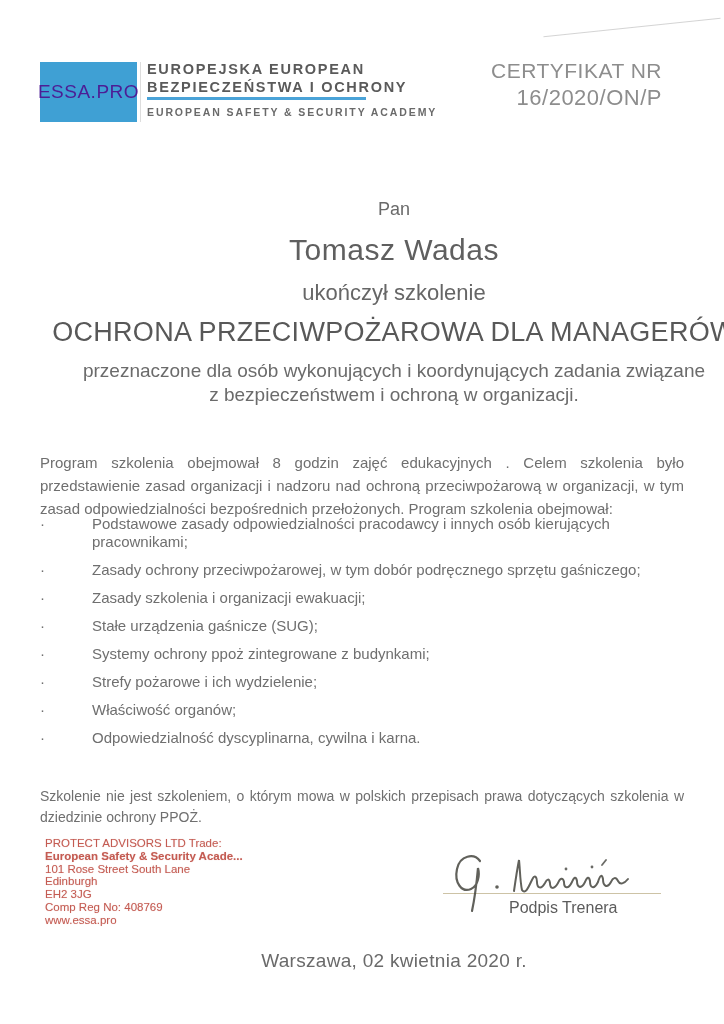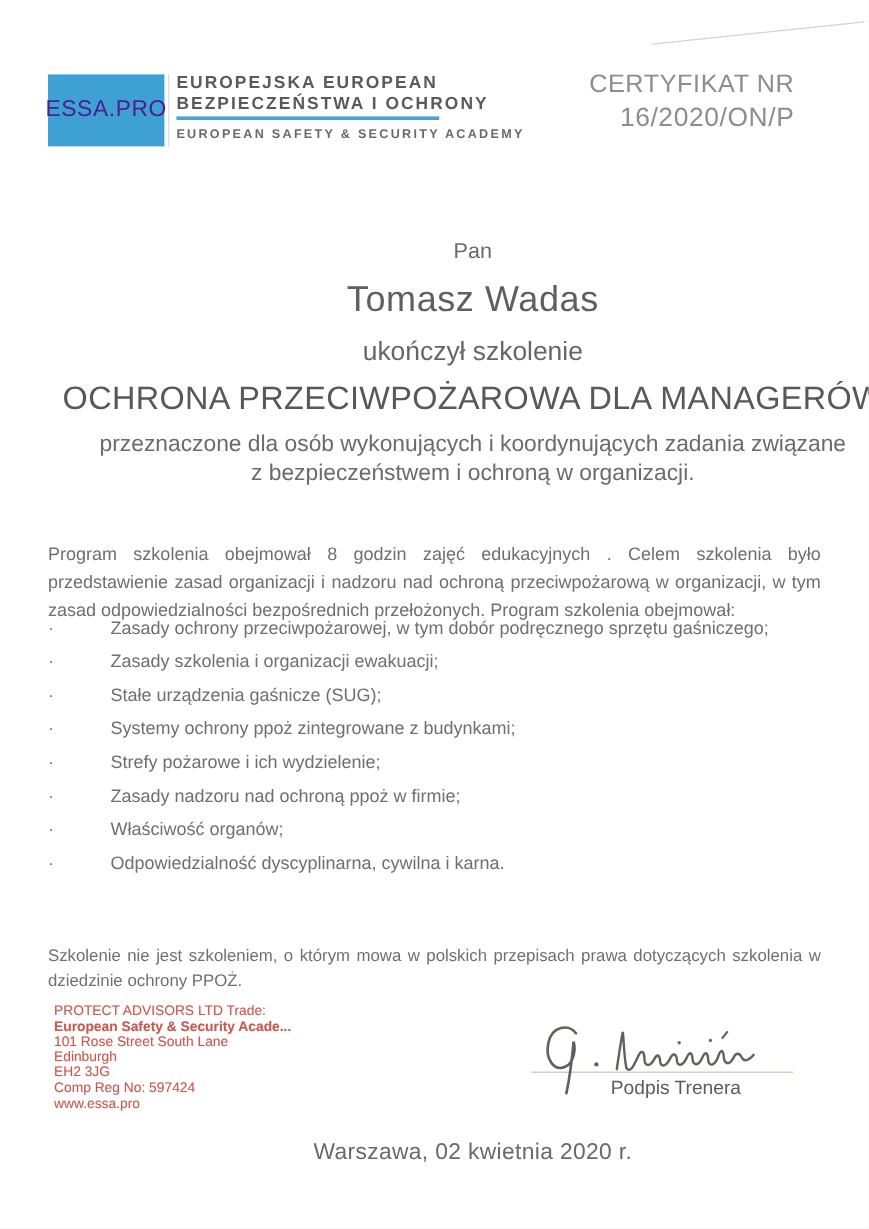--- a/index.html
+++ b/index.html
@@ -146,39 +146,39 @@
   <div class="centered course-title">OCHRONA PRZECIWPOŻAROWA DLA MANAGERÓW</div>
 
   <div class="centered completed">ukończył szkolenie</div>
   <div class="centered course-subtitle">
     <div>przeznaczone dla osób wykonujących i koordynujących zadania związane</div>
     <div>z bezpieczeństwem i ochroną w organizacji.</div>
   </div>
 
   <div class="program-intro">Program szkolenia obejmował 8 godzin zajęć edukacyjnych . Celem szkolenia było przedstawienie zasad organizacji i nadzoru nad ochroną przeciwpożarową w organizacji, w tym zasad odpowiedzialności bezpośrednich przełożonych. Program szkolenia obejmował:</div>
   <ul class="program-list">
+    <li>Podstawowe zasady odpowiedzialności pracodawcy i innych osób kierujących pracownikami;</li>
     <li>Zasady ochrony przeciwpożarowej, w tym dobór podręcznego sprzętu gaśniczego;</li>
     <li>Zasady szkolenia i organizacji ewakuacji;</li>
     <li>Stałe urządzenia gaśnicze (SUG);</li>
     <li>Systemy ochrony ppoż zintegrowane z budynkami;</li>
     <li>Strefy pożarowe i ich wydzielenie;</li>
-    <li>Zasady nadzoru nad ochroną ppoż w firmie;</li>
     <li>Właściwość organów;</li>
     <li>Odpowiedzialność dyscyplinarna, cywilna i karna.</li>
   </ul>
 
   <div class="disclaimer">Szkolenie nie jest szkoleniem, o którym mowa w polskich przepisach prawa dotyczących szkolenia w dziedzinie ochrony PPOŻ.</div>
 
   <div class="stamp">
     <div class="stamp-line">PROTECT ADVISORS LTD Trade:</div>
     <div class="stamp-line bold">European Safety &amp; Security Acade...</div>
     <div class="stamp-line">101 Rose Street South Lane</div>
     <div class="stamp-line">Edinburgh</div>
     <div class="stamp-line">EH2 3JG</div>
-    <div class="stamp-line">Comp Reg No: 597424</div>
+    <div class="stamp-line">Comp Reg No: 408769</div>
     <div class="stamp-line">www.essa.pro</div>
   </div>
 
   <div class="sig-line"></div>
   <svg class="sig-svg" width="215" height="68" viewBox="0 0 215 68" fill="none">
     <path d="M32 12 C26 4 12 6 9 20 C6 34 14 44 23 40 C30 37 32 26 30 19 C29 30 27 48 24 62" stroke="#45453e" stroke-width="2.2" stroke-linecap="round" fill="none" opacity="0.85"></path>
     <circle cx="49" cy="38" r="1.8" fill="#45453e" opacity="0.85"></circle>
     <path d="M66 42 C68 28 70 16 71 11 C72 19 72 32 74 41 C78 47 82 34 85 29 C87 26 89 28 89 33 C89 39 93 41 97 34 C99 30 101 29 102 34 C102 40 106 41 110 34 C112 29 115 28 116 33 C116 39 120 41 124 33 C126 28 128 27 129 32 C129 38 133 41 137 33 C139 28 141 27 142 32 C142 39 146 41 150 33 C152 26 154 25 155 30 C155 37 159 40 163 33 C165 28 168 28 170 32 C172 36 176 35 180 30" stroke="#45453e" stroke-width="2" stroke-linecap="round" fill="none" opacity="0.85"></path>
     <circle cx="118" cy="20" r="1.4" fill="#45453e" opacity="0.8"></circle>
     <circle cx="144" cy="18" r="1.4" fill="#45453e" opacity="0.8"></circle>

